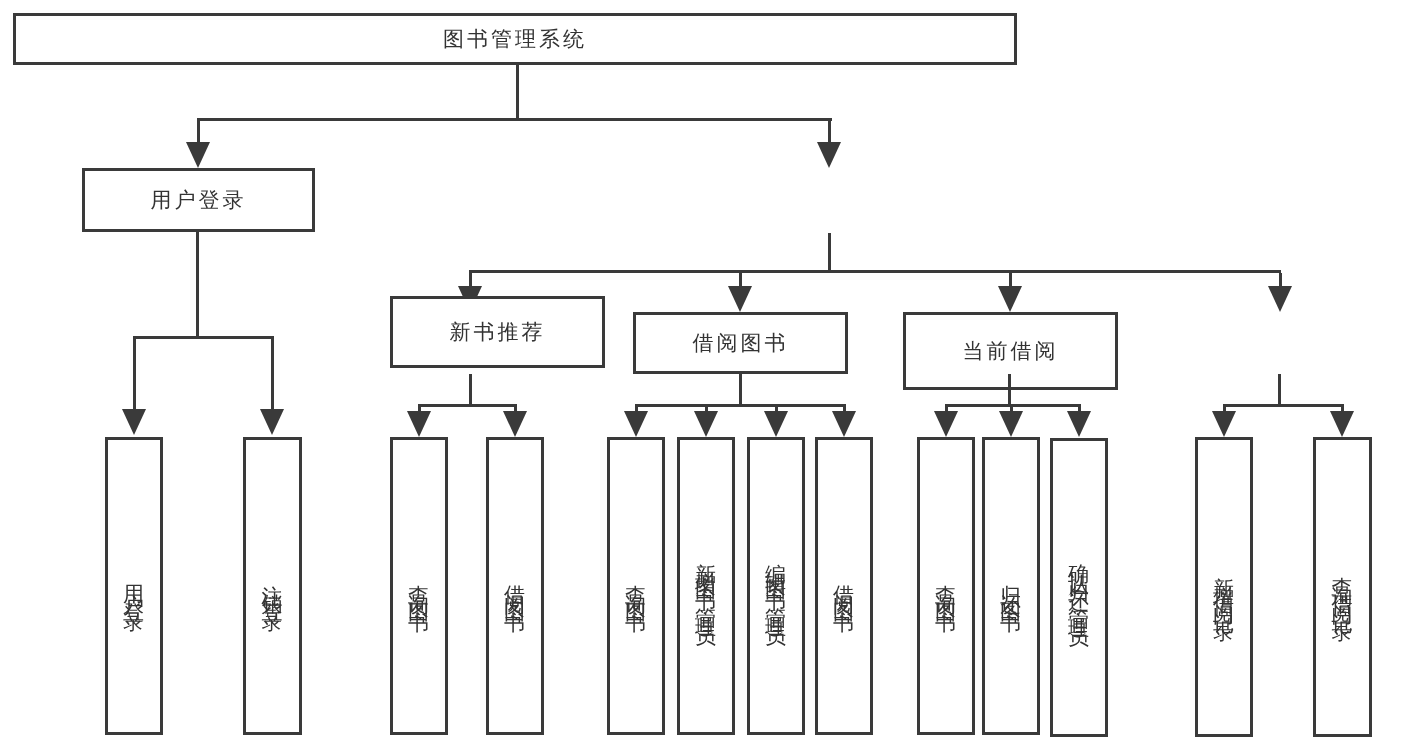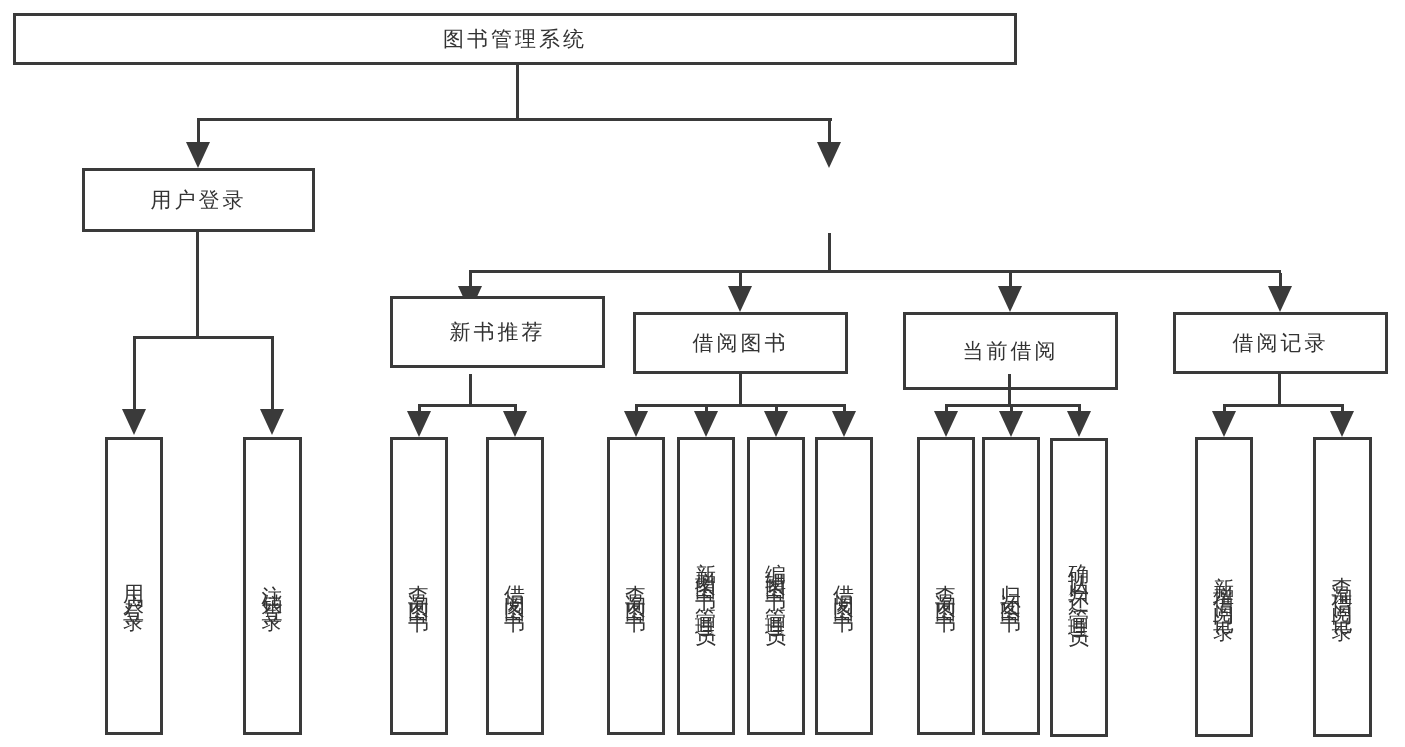--- a/index.html
+++ b/index.html
@@ -71,21 +71,20 @@
   <div class="vline" style="left:739px;top:273px;width:3px;height:16px;"></div>
   <div class="arrowhead" style="left:728px;top:286px;"></div>
   <div class="vline" style="left:1009px;top:273px;width:3px;height:16px;"></div>
   <div class="arrowhead" style="left:998px;top:286px;"></div>
   <div class="vline" style="left:1279px;top:273px;width:3px;height:16px;"></div>
   <div class="arrowhead" style="left:1268px;top:286px;"></div>
 
   <div class="box" style="left:363px;top:296px;width:215px;height:72px;margin-left:27px;">新书推荐</div>
   <div class="box" style="left:633px;top:312px;width:215px;height:62px;">借阅图书</div>
   <div class="box" style="left:903px;top:312px;width:215px;height:78px;">当前借阅</div>
-  <div class="box" style="left:1173px;top:312px;width:215px;height:62px;">借阅记录</div>
 
   <div class="vline" style="left:469px;top:374px;width:3px;height:32px;"></div>
   <div class="hline" style="left:418px;top:404px;width:99px;height:3px;"></div>
   <div class="vline" style="left:418px;top:407px;width:3px;height:8px;"></div>
   <div class="arrowhead" style="left:407px;top:411px;"></div>
   <div class="vline" style="left:514px;top:407px;width:3px;height:8px;"></div>
   <div class="arrowhead" style="left:503px;top:411px;"></div>
 
   <div class="vline" style="left:739px;top:374px;width:3px;height:32px;"></div>
   <div class="hline" style="left:635px;top:404px;width:211px;height:3px;"></div>

